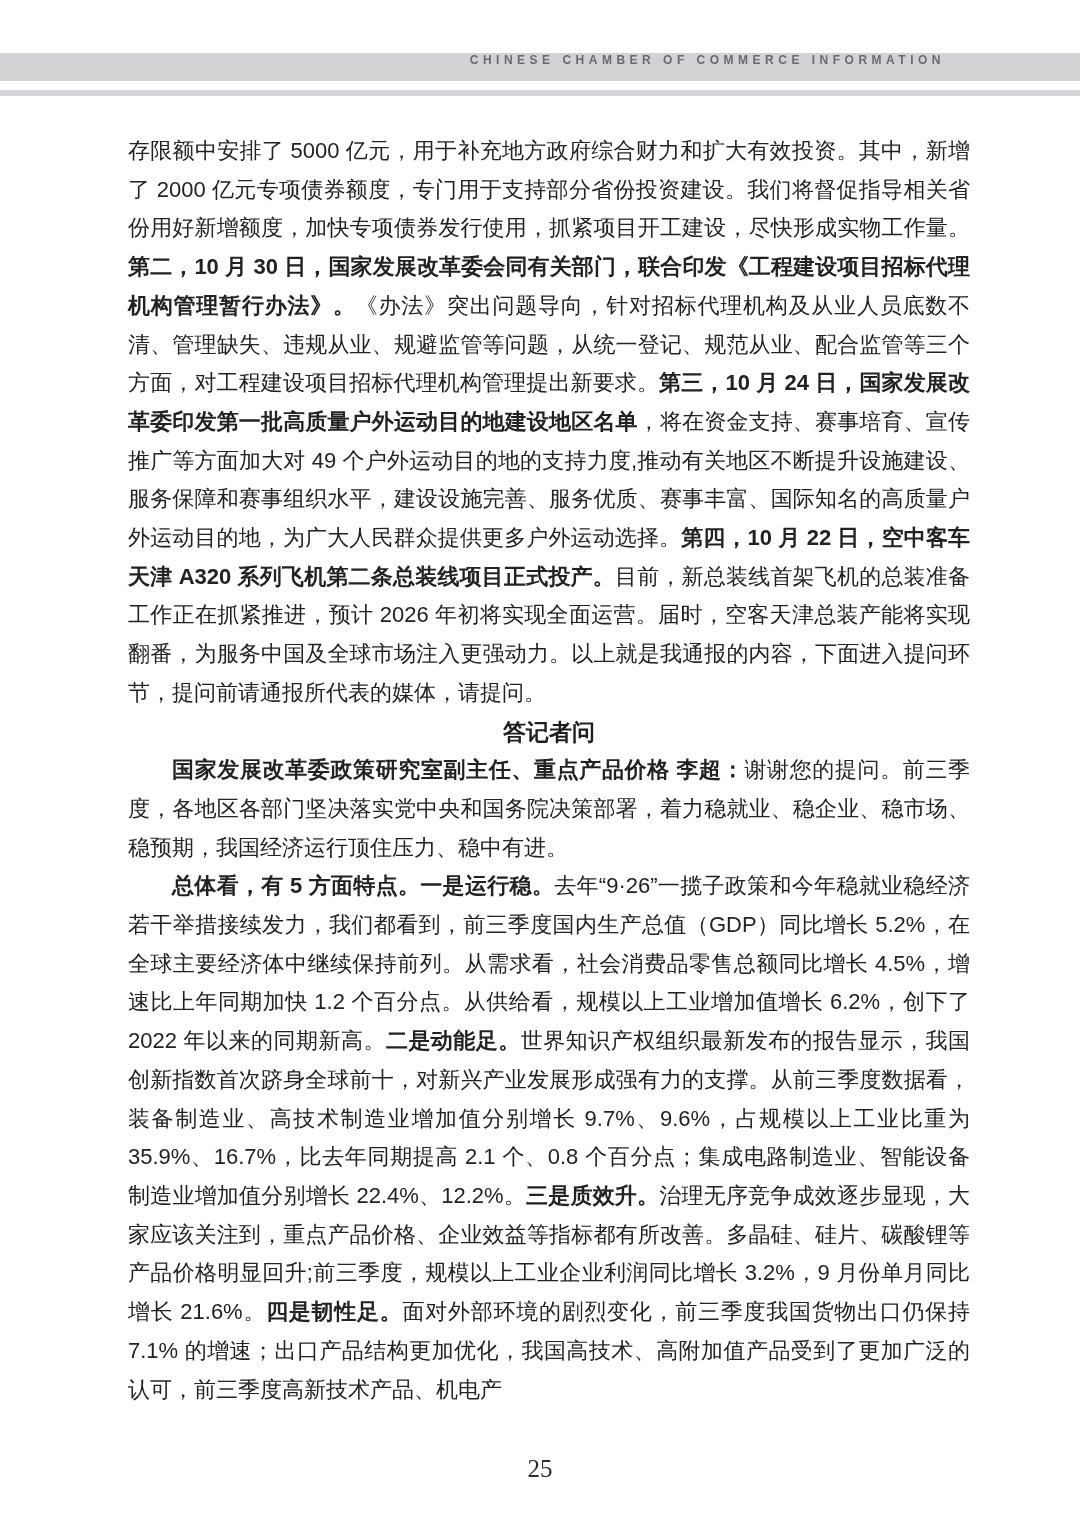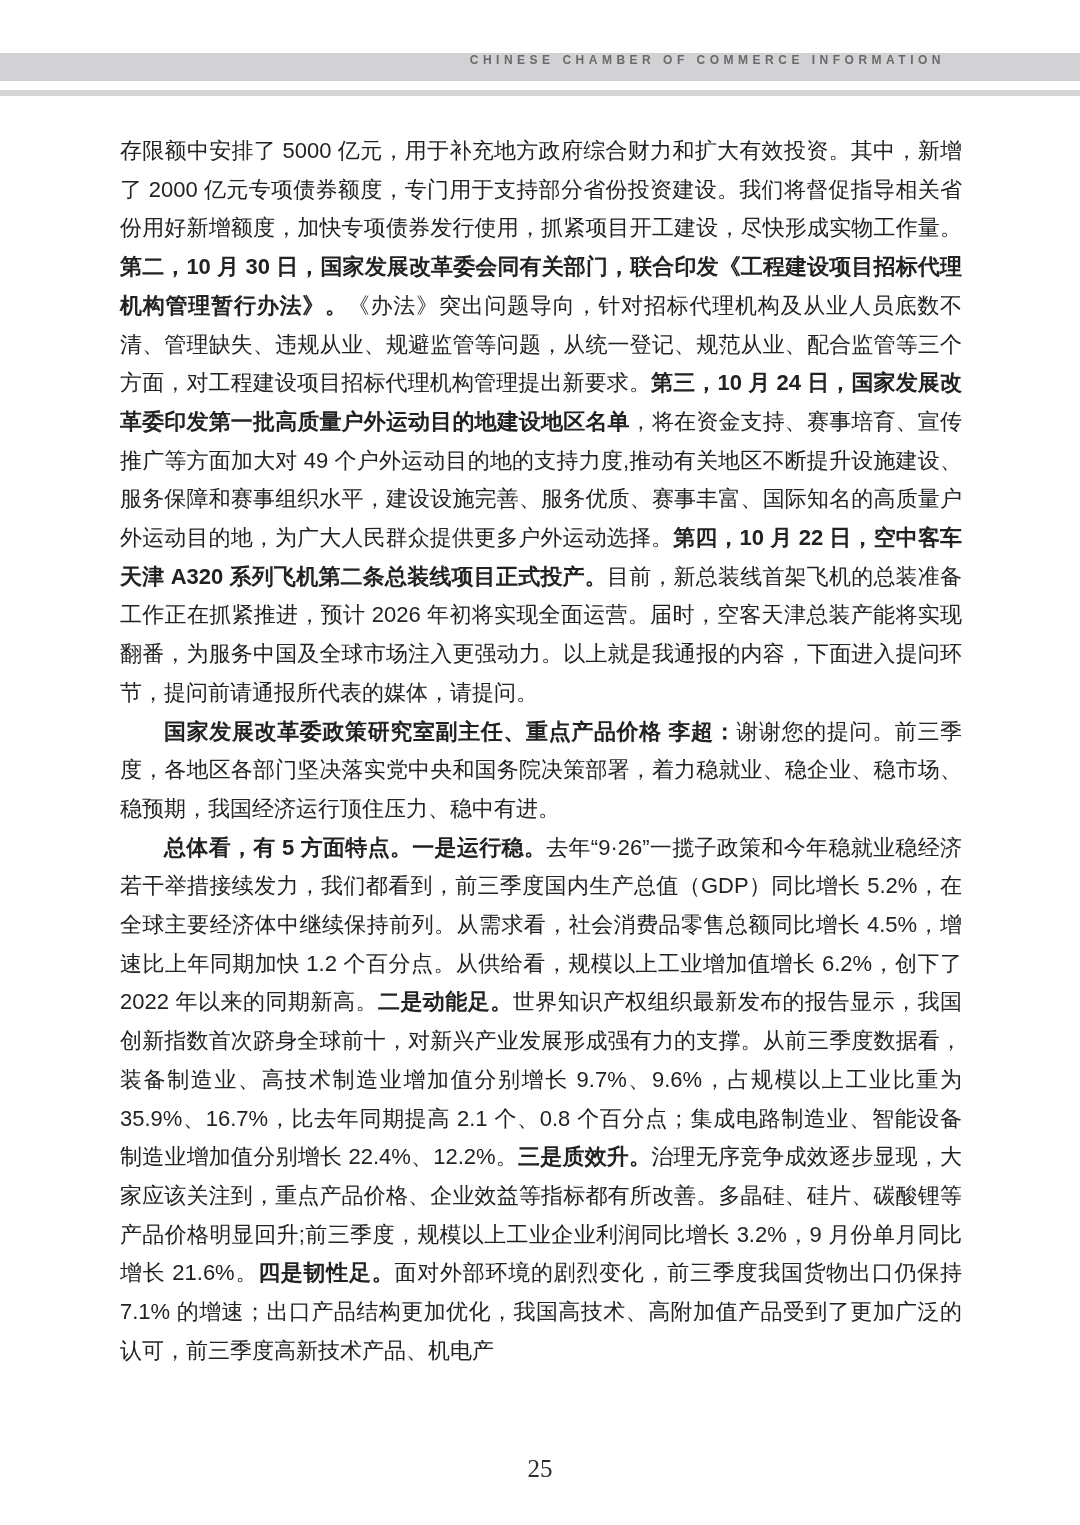--- a/index.html
+++ b/index.html
@@ -40,21 +40,21 @@
     top: 90px;
     left: 0;
     width: 1080px;
     height: 6px;
     background: #d6d6d8;
   }
   
   .article {
     position: absolute;
     top: 132px;
-    left: 120px;
+    left: 128px;
     width: 842px;
     font-size: 22px;
     line-height: 38.7px;
     color: #222222;
     text-align: justify;
   }
   .article p.para {
     margin: 0;
     padding: 0;
   }
@@ -90,19 +90,20 @@
 
 <header>
   <div class="banner-bar">
     <span class="banner-text">CHINESE CHAMBER OF COMMERCE INFORMATION</span>
   </div>
   <div class="banner-thin"></div>
 </header>
 
 <main class="article">
     <p class="para"><span>存限额中安排了 5000 亿元，用于补充地方政府综合财力和扩大有效投资。其中，新增了 2000 亿元专项债券额度，专门用于支持部分省份投资建设。我们将督促指导相关省份用好新增额度，加快专项债券发行使用，抓紧项目开工建设，尽快形成实物工作量。</span><b>第二，10 月 30 日，国家发展改革委会同有关部门，联合印发《工程建设项目招标代理机构管理暂行办法》。</b><span>《办法》突出问题导向，针对招标代理机构及从业人员底数不清、管理缺失、违规从业、规避监管等问题，从统一登记、规范从业、配合监管等三个方面，对工程建设项目招标代理机构管理提出新要求。</span><b>第三，10 月 24 日，国家发展改革委印发第一批高质量户外运动目的地建设地区名单</b><span>，将在资金支持、赛事培育、宣传推广等方面加大对 49 个户外运动目的地的支持力度,推动有关地区不断提升设施建设、服务保障和赛事组织水平，建设设施完善、服务优质、赛事丰富、国际知名的高质量户外运动目的地，为广大人民群众提供更多户外运动选择。</span><b>第四，10 月 22 日，空中客车天津 A320 系列飞机第二条总装线项目正式投产。</b><span>目前，新总装线首架飞机的总装准备工作正在抓紧推进，预计 2026 年初将实现全面运营。届时，空客天津总装产能将实现翻番，为服务中国及全球市场注入更强动力。以上就是我通报的内容，下面进入提问环节，提问前请通报所代表的媒体，请提问。</span></p>
+    <h2 class="qa-heading">答记者问</h2>
     <p class="para indent"><b>国家发展改革委政策研究室副主任、重点产品价格 李超：</b><span>谢谢您的提问。前三季度，各地区各部门坚决落实党中央和国务院决策部署，着力稳就业、稳企业、稳市场、稳预期，我国经济运行顶住压力、稳中有进。</span></p>
     <p class="para indent"><b>总体看，有 5 方面特点。一是运行稳。</b><span>去年“9·26”一揽子政策和今年稳就业稳经济若干举措接续发力，我们都看到，前三季度国内生产总值（GDP）同比增长 5.2%，在全球主要经济体中继续保持前列。从需求看，社会消费品零售总额同比增长 4.5%，增速比上年同期加快 1.2 个百分点。从供给看，规模以上工业增加值增长 6.2%，创下了 2022 年以来的同期新高。</span><b>二是动能足。</b><span>世界知识产权组织最新发布的报告显示，我国创新指数首次跻身全球前十，对新兴产业发展形成强有力的支撑。从前三季度数据看，装备制造业、高技术制造业增加值分别增长 9.7%、9.6%，占规模以上工业比重为 35.9%、16.7%，比去年同期提高 2.1 个、0.8 个百分点；集成电路制造业、智能设备制造业增加值分别增长 22.4%、12.2%。</span><b>三是质效升。</b><span>治理无序竞争成效逐步显现，大家应该关注到，重点产品价格、企业效益等指标都有所改善。多晶硅、硅片、碳酸锂等产品价格明显回升;前三季度，规模以上工业企业利润同比增长 3.2%，9 月份单月同比增长 21.6%。</span><b>四是韧性足。</b><span>面对外部环境的剧烈变化，前三季度我国货物出口仍保持 7.1% 的增速；出口产品结构更加优化，我国高技术、高附加值产品受到了更加广泛的认可，前三季度高新技术产品、机电产</span></p>
   </main>
 
 <footer>
   <div class="page-number">25</div>
 </footer>
 
 </body></html>

